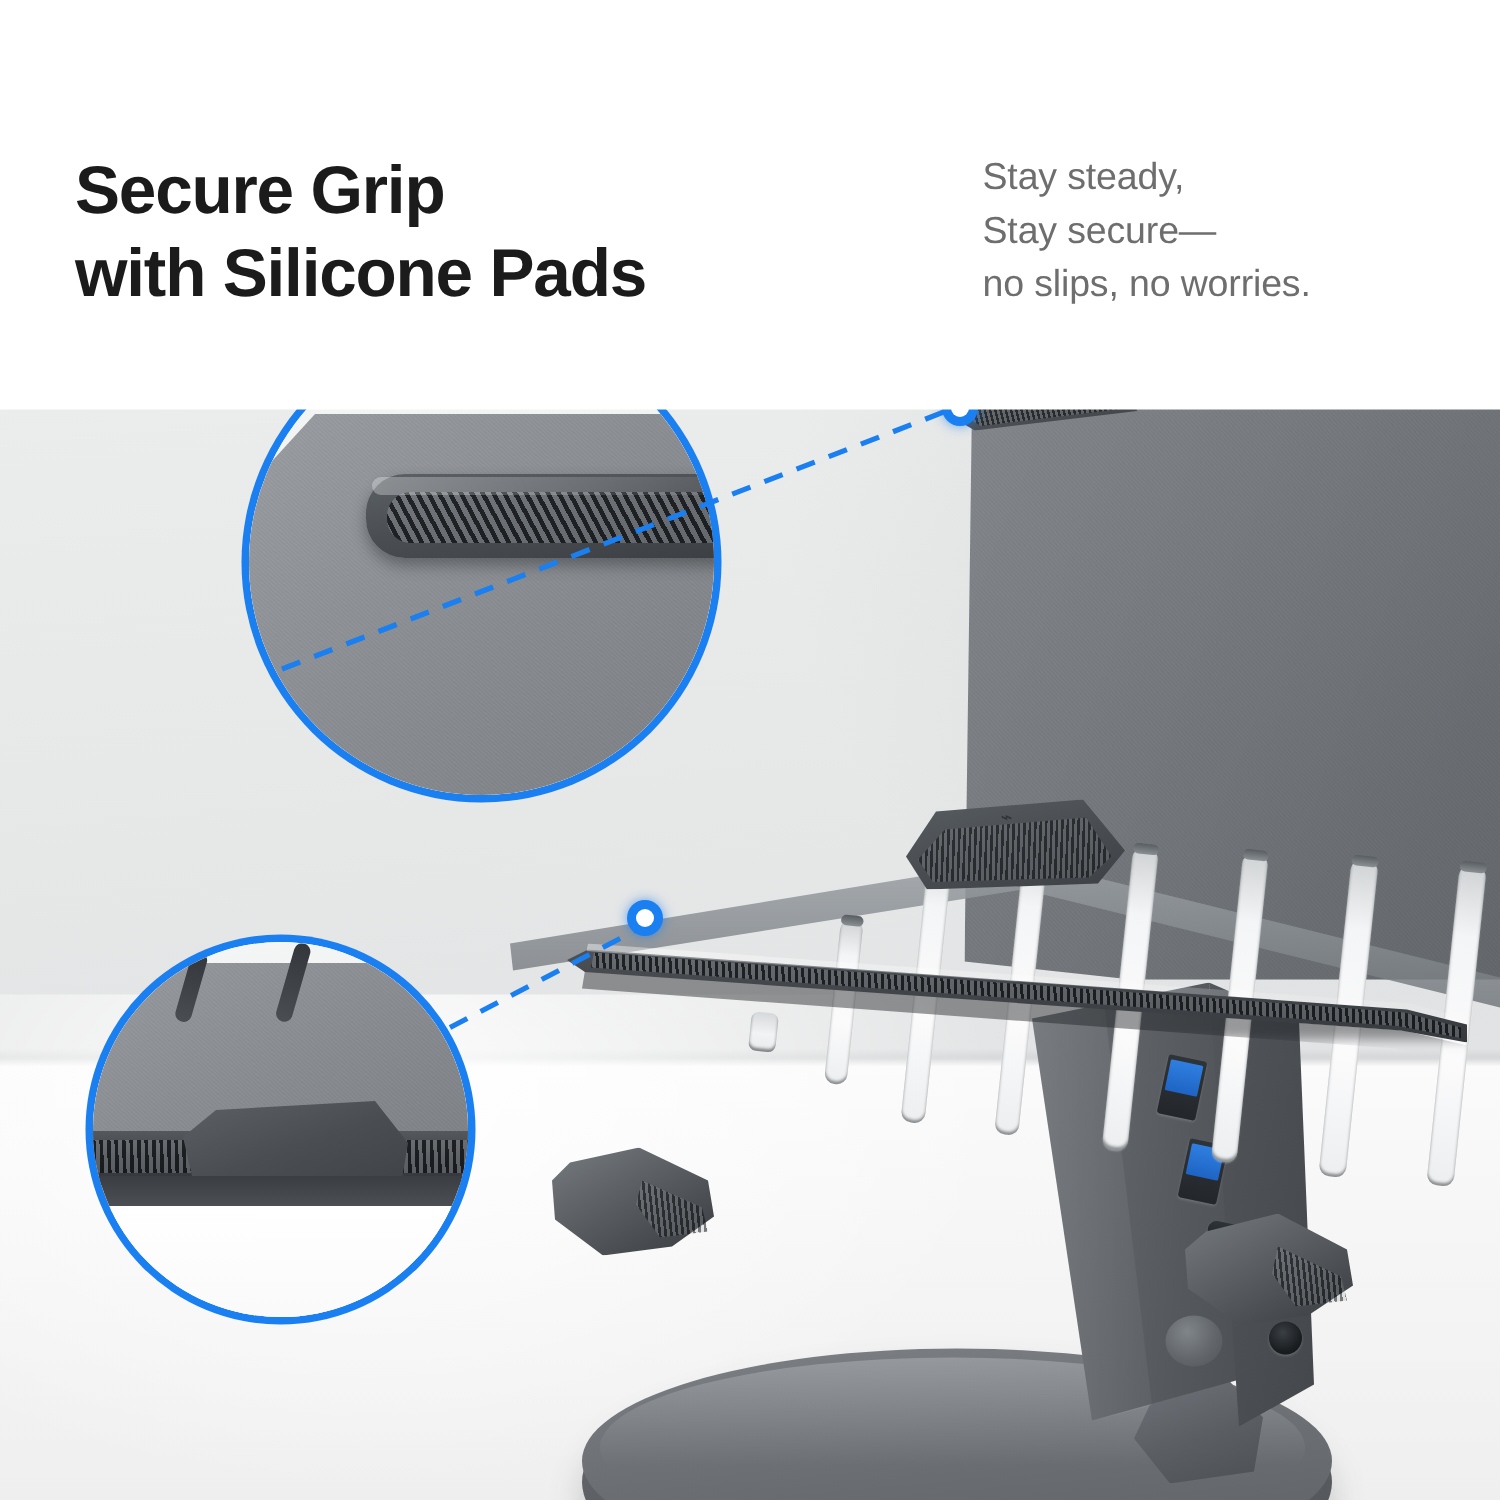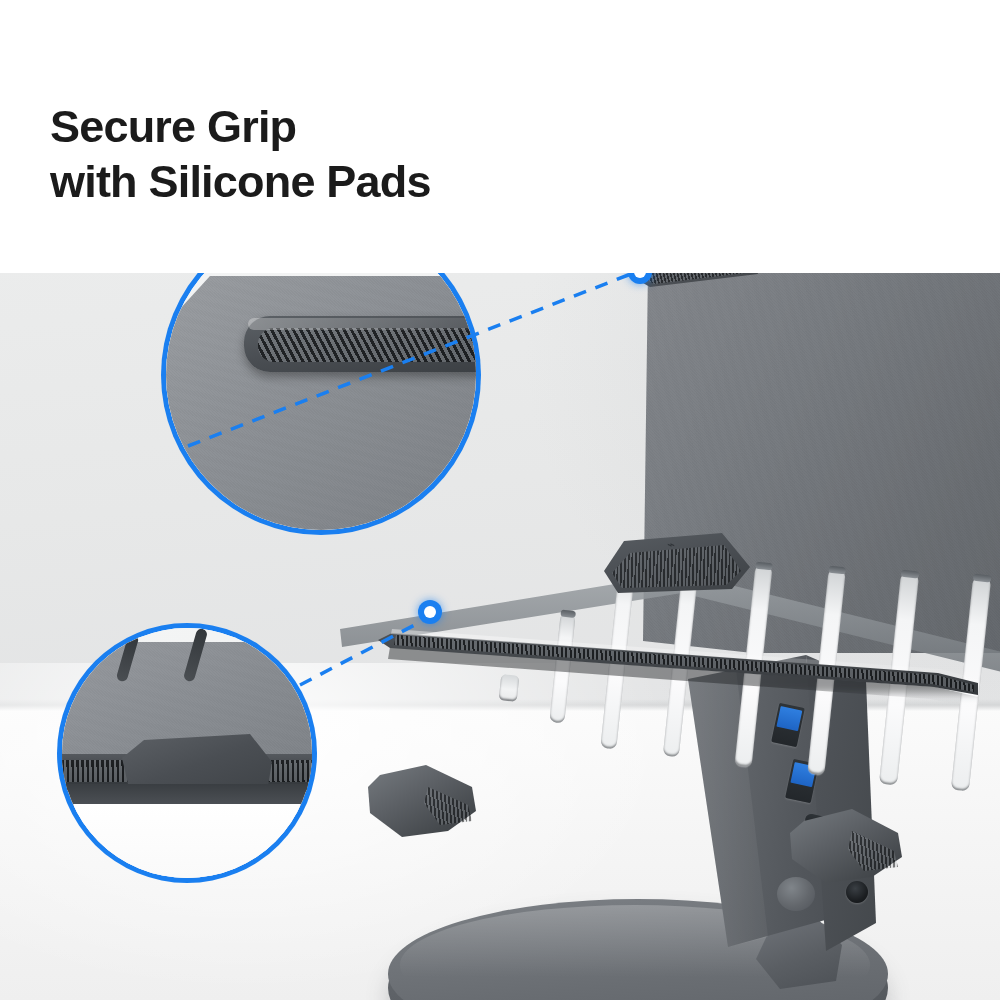--- a/index.html
+++ b/index.html
@@ -264,20 +264,23 @@
   .dot::after{content:"";display:block;border-radius:50%;background:#fff;}
 </style>
 </head>
 <body>
 
 <div id="poster">
 
   <div id="header">
     <h1 id="headline">Secure Grip
 with Silicone Pads</h1>
+    <p id="subhead">Stay steady,
+Stay secure—
+no slips, no worries.</p>
   </div>
 
   <div id="stage">
     <div class="bgwall"></div>
     <div class="bgfloor"></div>
     <div class="bgseam"></div>
     <div class="floorlight"></div>
     <div class="wallshade"></div>
 
     <div id="product">

